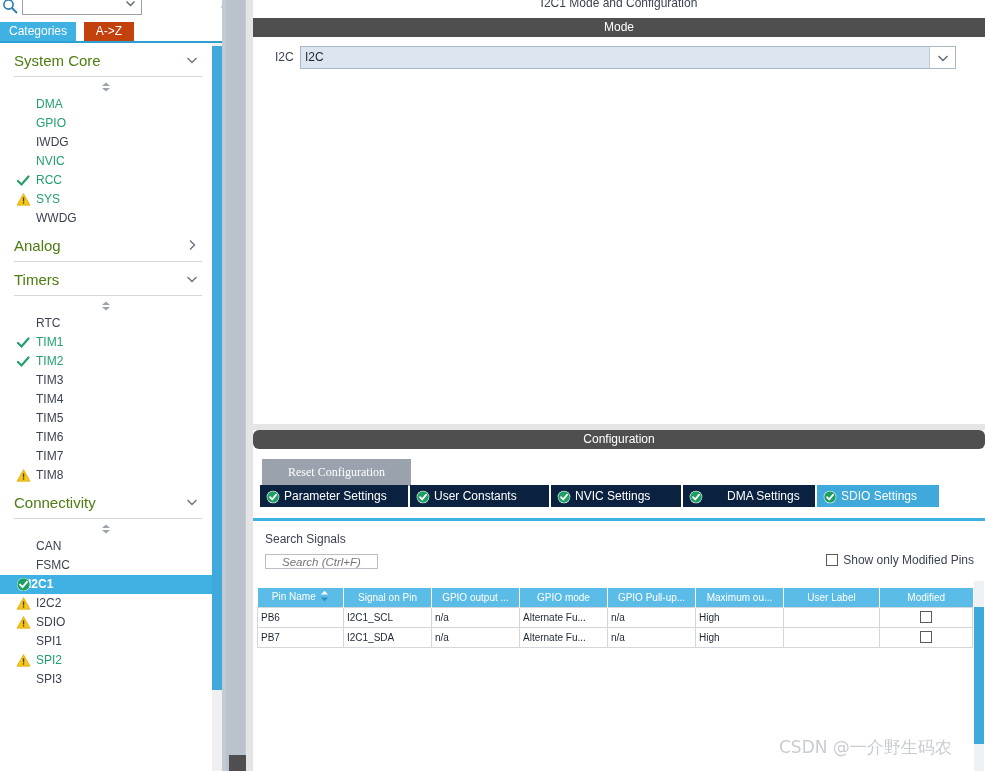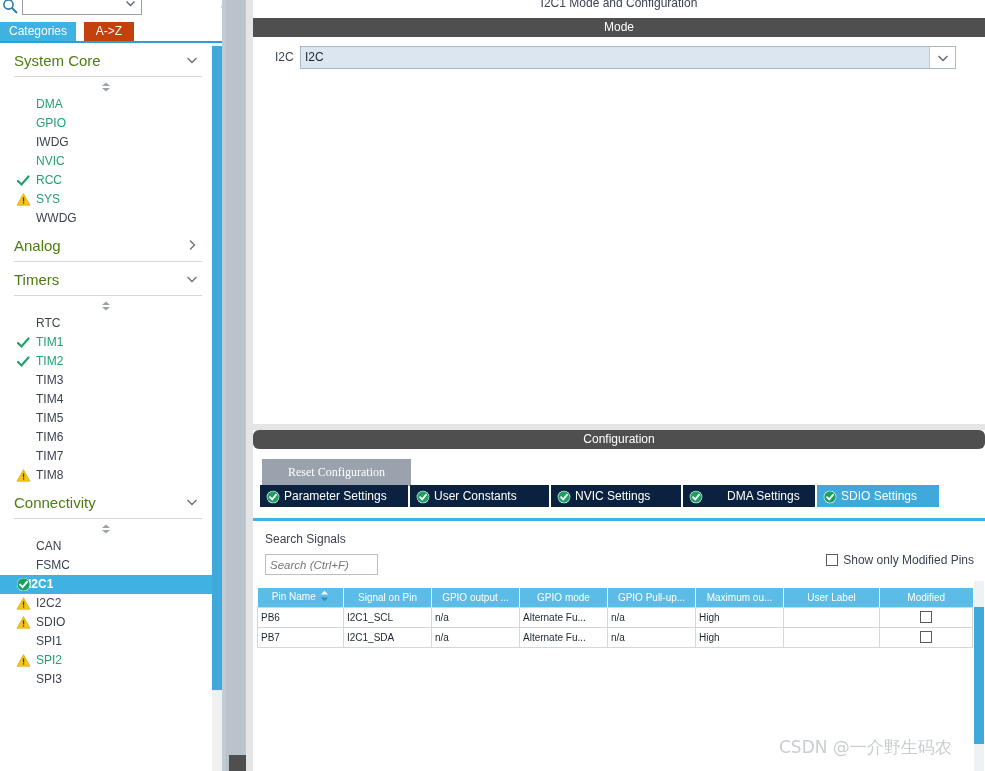--- a/index.html
+++ b/index.html
@@ -188,24 +188,24 @@
 
   
   #gpio-body {
     position: absolute; left: 0; top: 91px; width: 732px; height: 250px;
     background: #ffffff;
   }
   #search-signals-label {
     position: absolute; left: 12px; top: 11px; font-size: 12px; color: #3b4252;
   }
   #signal-search-input {
-    position: absolute; left: 12px; top: 33px; width: 113px; height: 21px;
+    position: absolute; left: 12px; top: 33px; width: 113px; height: 15px;
     border: 1px solid #b9bfc6; background: #ffffff;
     font-family: "Liberation Sans", sans-serif; font-size: 11.5px;
-    font-style: italic; color: #9b9b9b; padding-left: 4px;
+    font-style: italic; color: #9b9b9b; padding-left: 16px;
   }
   #show-modified-wrap {
     position: absolute; right: 11px; top: 32px; height: 18px;
     font-size: 12px; color: #3b4252; white-space: nowrap;
   }
   #show-modified-checkbox {
     display: inline-block; vertical-align: -2px;
     width: 12px; height: 12px; border: 1px solid #5a5a5a; background: #fff;
     margin-right: 5px;
   }

